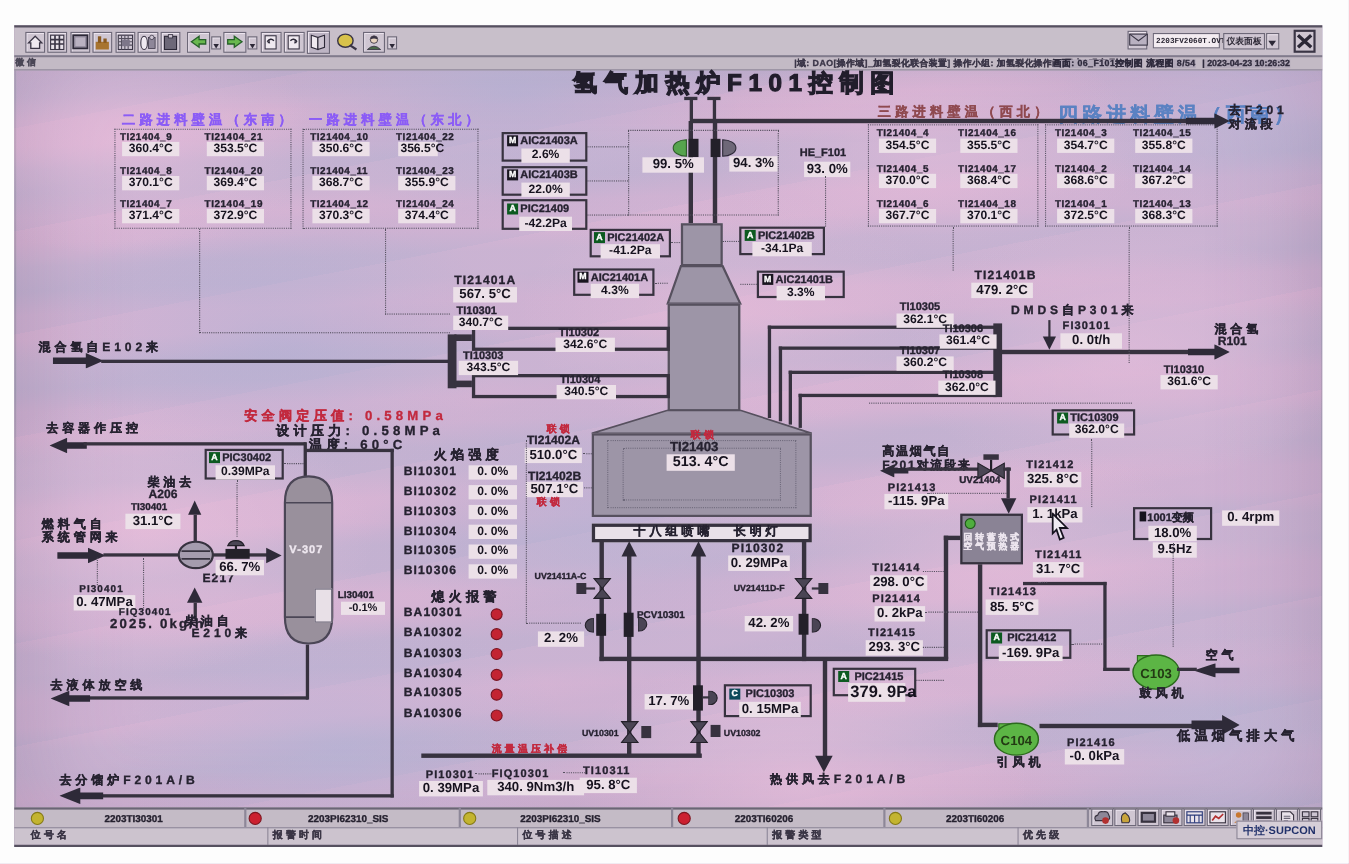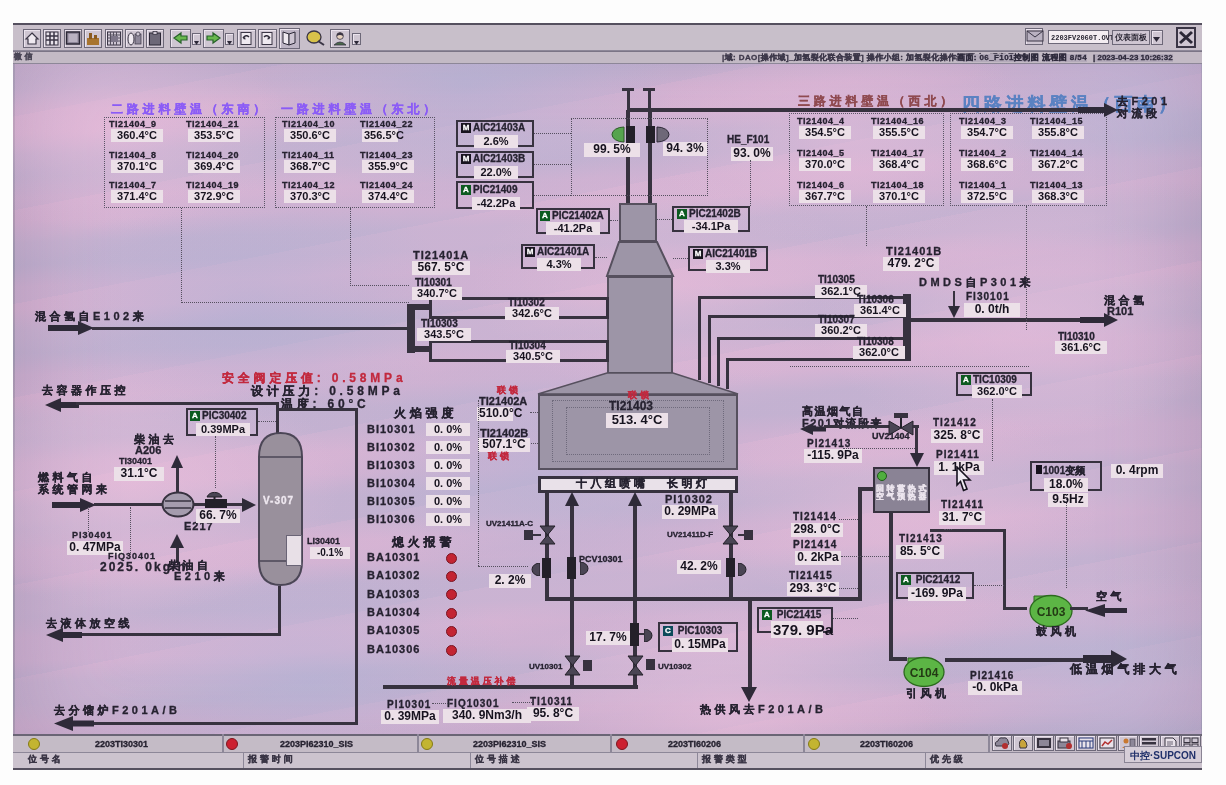--- a/index.html
+++ b/index.html
@@ -147,20 +147,21 @@
       </svg></div>
 
 <div style="position:absolute;left:13px;top:51px;width:1189px;height:13px;background:#c3bac5;border-top:1px solid #7b7586;border-bottom:1px solid #8d8798"></div>
 <div class="t" style="left:14px;top:53px;font-size:8px;color:#4a4656;letter-spacing:2.6px">微信</div>
 
 <div class="t" style="left:722px;top:54px;font-size:8px;color:#3c3749;font-weight:bold;letter-spacing:0.4px">|域: DAO[操作域]_加氢裂化联合装置] 操作小组: 加氢裂化操作组 用户: 观察员</div>
 <div class="t" style="left:957px;top:54px;font-size:8px;color:#2e2a3c;background:#b3aaba;font-weight:bold;letter-spacing:0.4px">画面: 06_F101控制图</div>
 <div class="t" style="left:1042px;top:54px;font-size:8px;color:#2e2a3c;background:#b3aaba;font-weight:bold;letter-spacing:0.4px">流程图 8/54</div>
 <div class="t" style="left:1093px;top:54px;font-size:8px;color:#2e2a3c;background:#b3aaba;font-weight:bold">| 2023-04-23 10:26:32</div>
 
+<div class="t" style="left:521px;top:64px;font-size:22px;color:#211d2b;letter-spacing:6px;-webkit-text-stroke:1.1px">氢气加热炉F101控制图</div>
 
 <div class="t gt" style="left:111px;top:103px;font-size:12px;letter-spacing:3.8px">二路进料壁温（东南）</div>
 
 <div class="t gt" style="left:281px;top:103px;font-size:12px;letter-spacing:3.8px">一路进料壁温（东北）</div>
 
 <div class="t mt" style="left:798px;top:95px;font-size:12px;letter-spacing:3.8px">三路进料壁温（西北）</div>
 
 <div class="t bt" style="left:962px;top:95px;font-size:18px;letter-spacing:3.8px">四路进料壁温（西南）</div>
 
 <div style="position:absolute;left:104px;top:117px;width:161px;height:91px;border:1px dotted #5a5566"></div>
@@ -469,21 +470,21 @@
     <div style="position:absolute;left:446px;top:589px;width:11px;height:11px;border-radius:50%;background:#c32432;border:1px solid #791522"></div>
 <div class="t" style="left:367px;top:607px;font-size:11px;letter-spacing:1px">BA10304</div>
     <div style="position:absolute;left:446px;top:608px;width:11px;height:11px;border-radius:50%;background:#c32432;border:1px solid #791522"></div>
 <div class="t" style="left:367px;top:625px;font-size:11px;letter-spacing:1px">BA10305</div>
     <div style="position:absolute;left:446px;top:626px;width:11px;height:11px;border-radius:50%;background:#c32432;border:1px solid #791522"></div>
 <div class="t" style="left:367px;top:644px;font-size:11px;letter-spacing:1px">BA10306</div>
     <div style="position:absolute;left:446px;top:645px;width:11px;height:11px;border-radius:50%;background:#c32432;border:1px solid #791522"></div>
 
 <div class="t rt" style="left:497px;top:386px;font-size:9px;letter-spacing:2.9px">联锁</div>
 <div class="t" style="left:479px;top:396px;font-size:11px">TI21402A</div>
-<div class="v" style="left:477px;top:407px;width:36px;font-size:12px">510.0°C</div>
+<div class="v" style="left:477px;top:407px;width:52px;font-size:12px">510.0°C</div>
 
 <div class="t" style="left:480px;top:428px;font-size:11px">TI21402B</div>
 <div class="v" style="left:478px;top:438px;width:52px;font-size:12px">507.1°C</div>
 <div class="t rt" style="left:488px;top:452px;font-size:9px;letter-spacing:2.9px">联锁</div>
 <div class="dh" style="left:530px;top:412px;width:10px"></div>
 <div class="dh" style="left:531px;top:443px;width:9px"></div>
 
 <div class="dv" style="left:478px;top:400px;height:166px"></div>
 <div class="dh" style="left:478px;top:566px;width:50px"></div>
 

